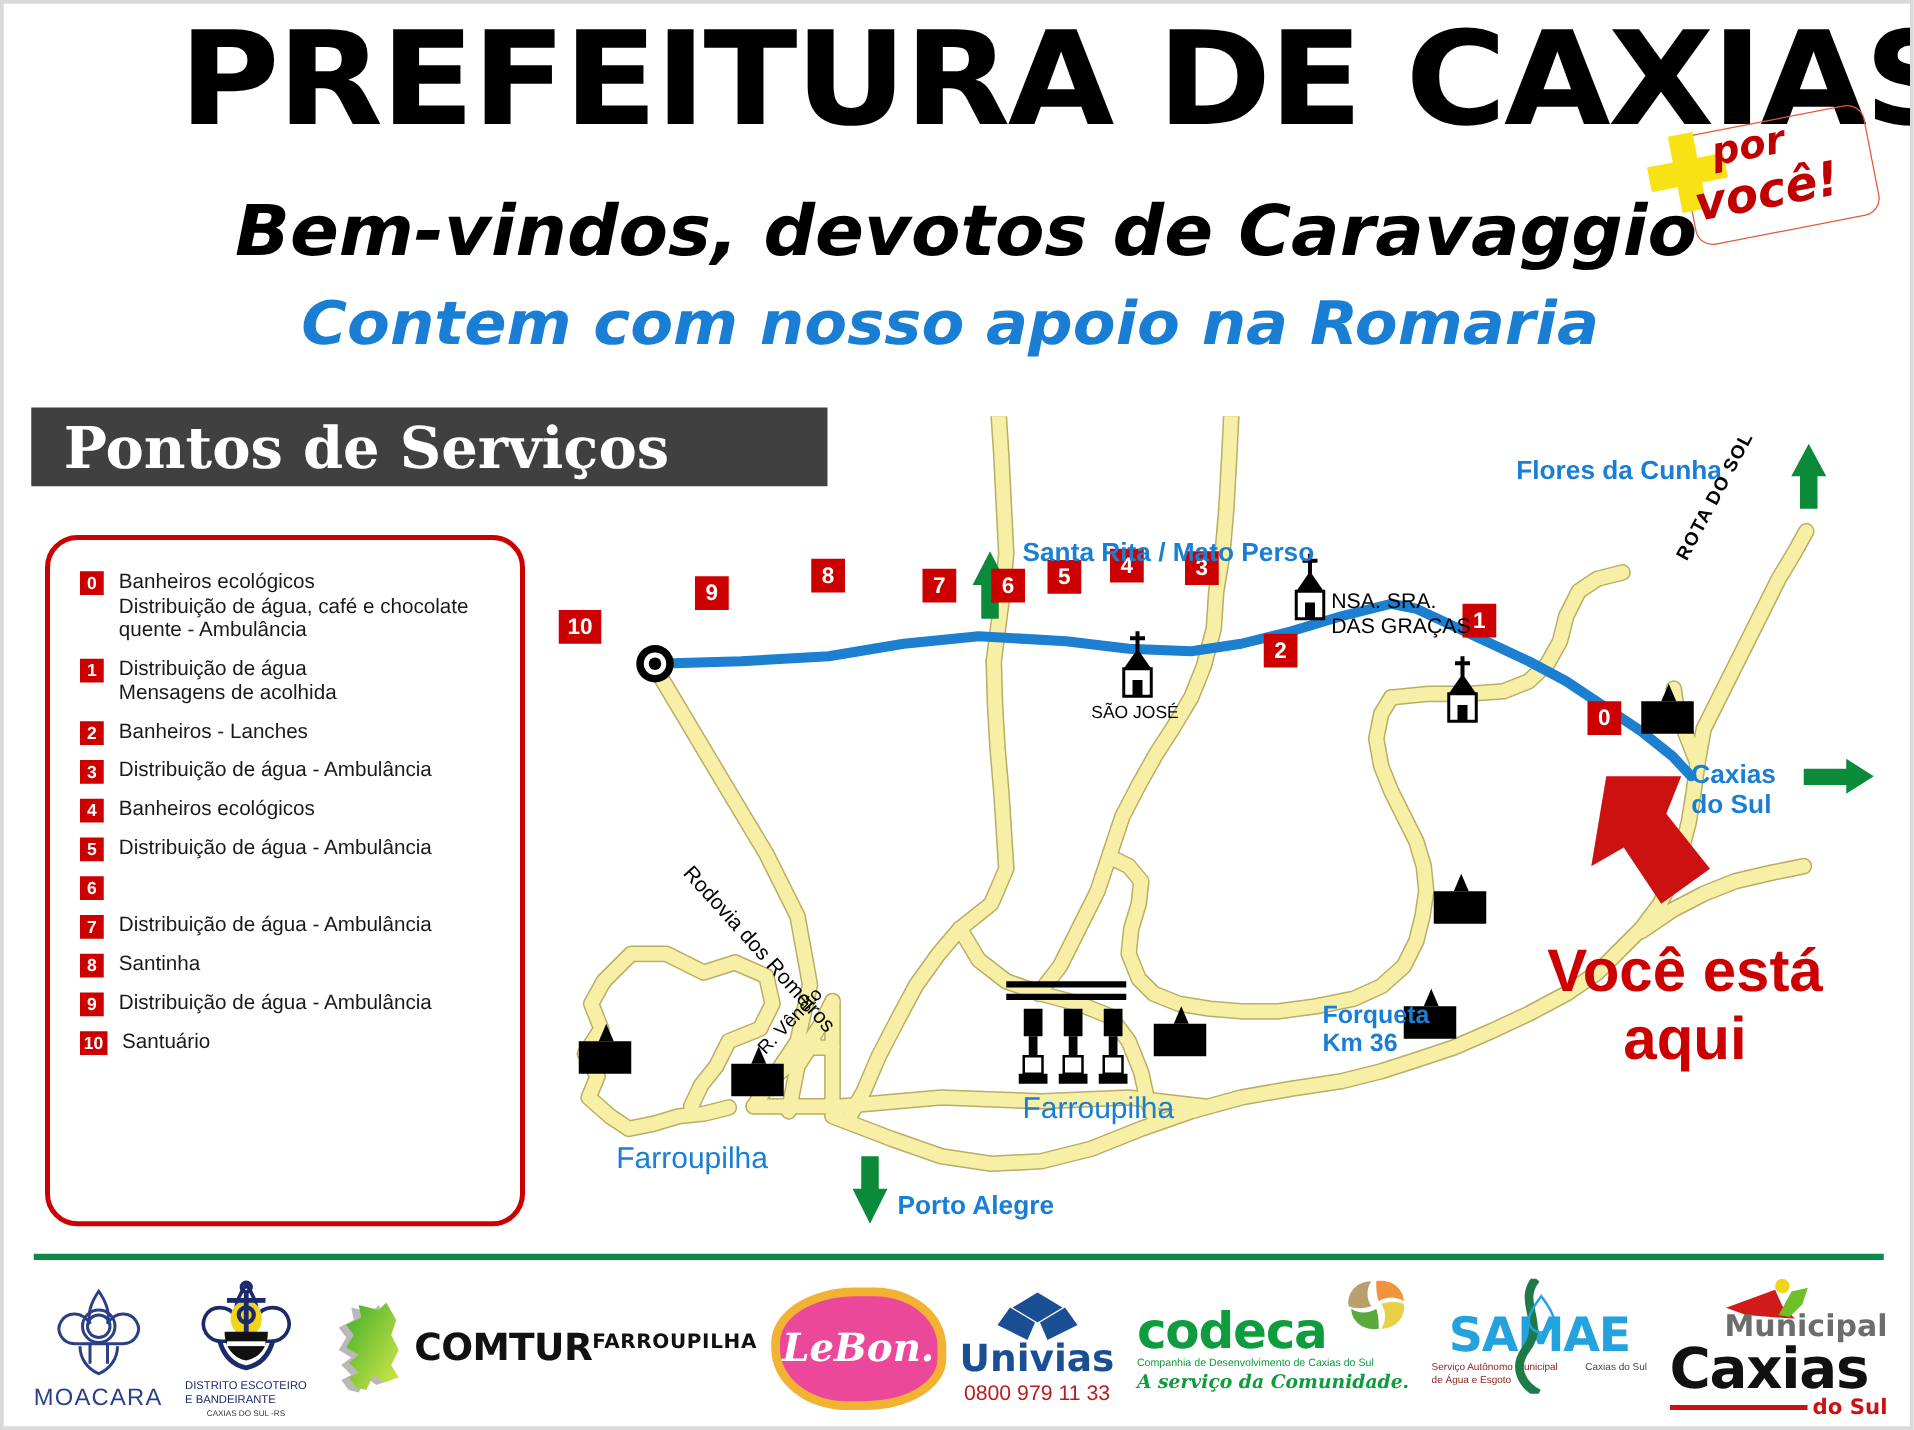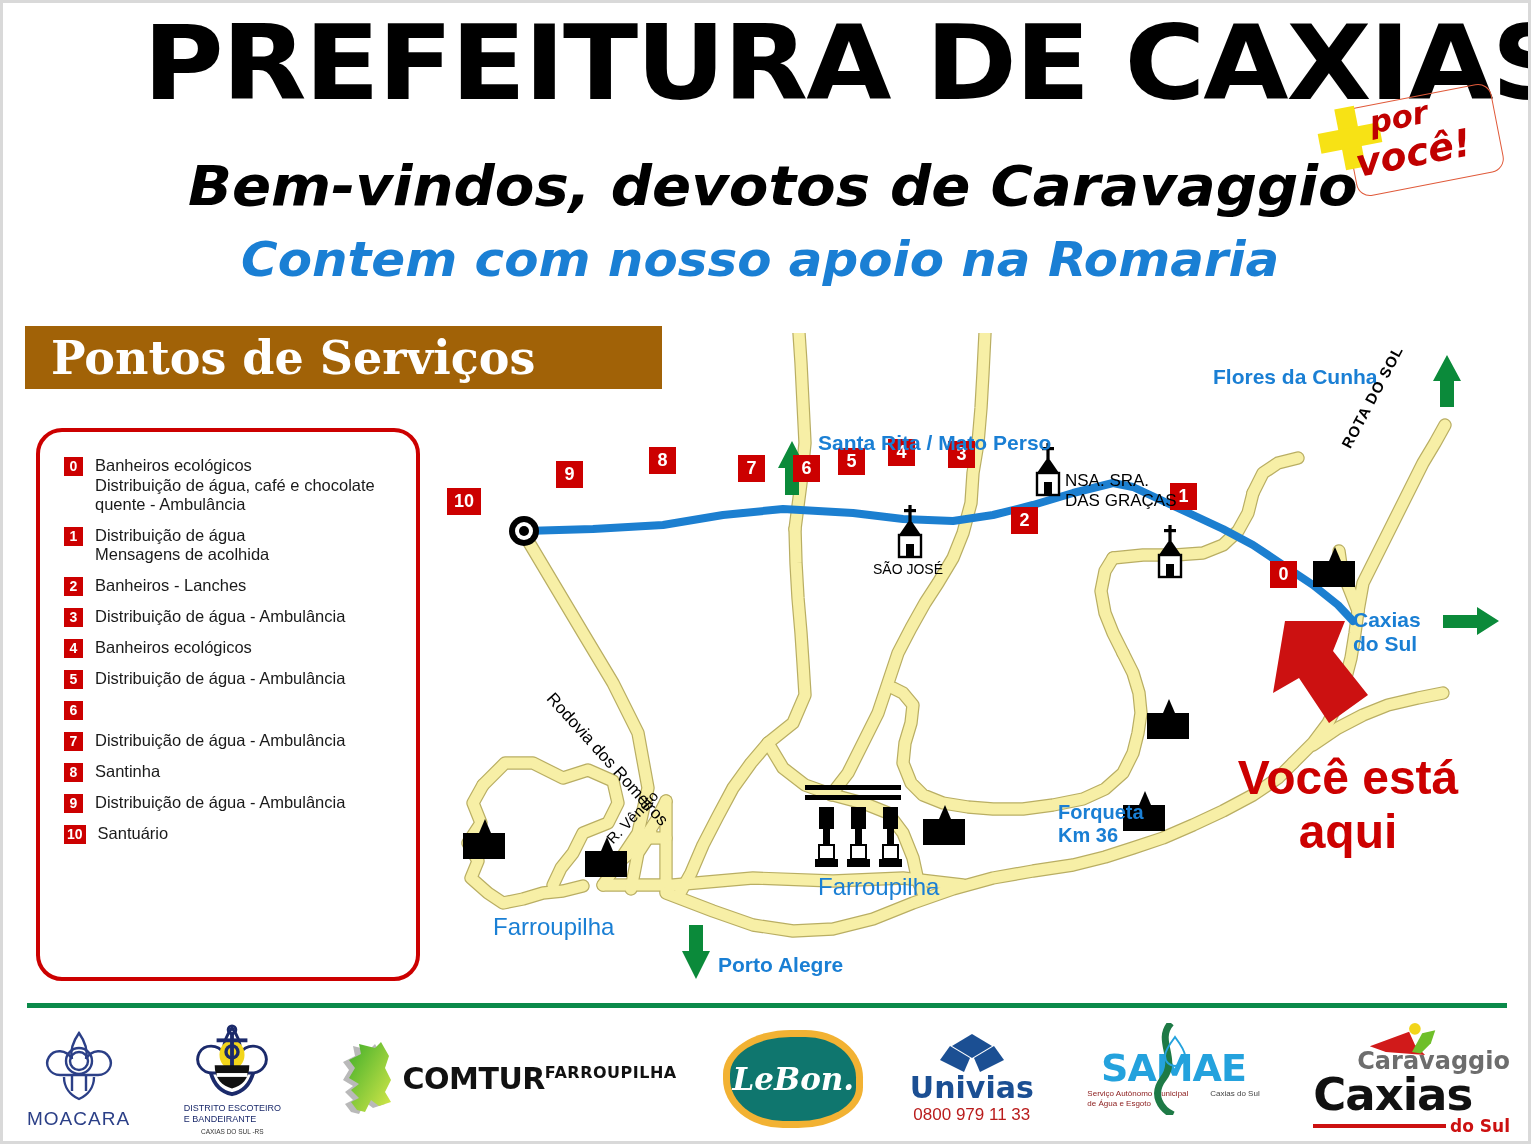--- a/index.html
+++ b/index.html
@@ -110,21 +110,21 @@
   .stamp-t1 { left: 56px; top: 8px; font-size: 31px; }
   .stamp-t2 { left: 42px; top: 40px; font-size: 38px; }
 
   
   .sec-bar {
     position: absolute;
     left: 22px;
     top: 323px;
     width: 637px;
     height: 63px;
-    background: #a16207;
+    background: #404040;
   }
   .sec-bar-txt {
     position: absolute;
     left: 26px;
     top: 2px;
     font-family: "DejaVu Serif", serif;
     font-weight: bold;
     font-size: 46px;
     line-height: 60px;
     color: #ffffff;
@@ -263,21 +263,21 @@
   
   .lg-moacara .logo-cap { color: #2b3f87; font-size: 19px; letter-spacing: 1px; margin-top: 3px; }
   .lg-dist .logo-cap   { color: #1b2a6b; font-size: 9px; line-height: 11px; margin-top: 3px; }
   .lg-dist .logo-cap2  { color: #333333; font-size: 6.5px; margin-top: 3px; font-family:"Liberation Sans",sans-serif; }
   .comtur-wrap { display:flex; align-items:center; }
   .comtur-txt  { display:flex; flex-direction:row; align-items:flex-start; margin-left:6px;}
   .comtur-1 { color:#111111; font-family:"DejaVu Sans",sans-serif; font-weight:bold; font-size:30px; letter-spacing:-0.5px; line-height:30px;}
   .comtur-2 { color:#111111; font-family:"DejaVu Sans",sans-serif; font-weight:bold; font-size:16px; letter-spacing:0.5px; line-height:18px;}
   .lebon-blob {
     width: 126px; height: 84px;
-    background: #0f766e;
+    background: #ec4899;
     border-radius: 48% 40% 46% 42% / 44% 48% 40% 50%;
     box-shadow: 0 0 0 7px #f2b233;
     display:flex; align-items:center; justify-content:center;
     position: relative;
   }
   .lebon-txt {
     color:#ffffff; font-family:"DejaVu Serif", serif; font-weight:bold; font-style:italic;
     font-size: 31px;
   }
   .univias-txt { color:#1b4f93; font-family:"DejaVu Sans",sans-serif; font-weight:bold; font-size:30px; line-height:32px;}
@@ -639,20 +639,35 @@
     <div class="logo lg-univias">
       <svg width="84" height="40" viewBox="0 0 84 40">
         <path d="M42,2 L62,14 L42,26 L22,14 Z" fill="#1b4f93"></path>
         <path d="M20,14 L40,26 L34,40 L10,28 Z" fill="#1b4f93"></path>
         <path d="M64,14 L44,26 L50,40 L74,28 Z" fill="#1b4f93"></path>
       </svg>
       <div class="univias-txt">Univias</div>
       <div class="univias-tel">0800 979 11 33</div>
     </div>
 
+    <div class="logo lg-codeca">
+      <div style="display:flex; align-items:flex-end;">
+        <div>
+          <div class="codeca-txt">codeca</div>
+          <div class="codeca-s1">Companhia de Desenvolvimento de Caxias do Sul</div>
+          <div class="codeca-s2">A serviço da Comunidade.</div>
+        </div>
+      </div>
+      <svg width="58" height="46" viewBox="0 0 58 46" style="position:absolute; right:-2px; top:-2px;">
+        <path d="M30,4 C42,2 52,10 52,20 C46,16 38,16 32,20 C30,14 30,8 30,4 Z" fill="#f0933a"></path>
+        <path d="M52,22 C54,32 46,42 34,42 C38,36 38,28 34,22 C40,20 48,20 52,22 Z" fill="#e8d04a"></path>
+        <path d="M32,42 C20,44 10,36 10,26 C16,30 24,30 30,26 C32,32 32,38 32,42 Z" fill="#5aab3c"></path>
+        <path d="M8,24 C6,14 14,4 26,4 C22,10 22,18 26,24 C20,26 12,26 8,24 Z" fill="#b9a06a"></path>
+      </svg>
+    </div>
 
     <div class="logo lg-samae">
       <div style="position:relative; display:flex; align-items:center;justify-content:center;">
         <svg width="44" height="92" viewBox="0 0 44 92" style="position:absolute; left:44px; top:-26px;">
           <path d="M26,0 C10,18 34,36 18,56 C6,72 16,86 28,92" fill="none" stroke="#1e7a46" stroke-width="7"></path>
           <path d="M30,14 C36,22 40,28 40,33 C40,39 35,43 30,43 C25,43 20,39 20,33 C20,28 24,22 30,14 Z" fill="none" stroke="#24a2dd" stroke-width="2"></path>
         </svg>
         <div class="samae-txt">SAMAE</div>
       </div>
       <div style="display:flex; gap:22px; align-items:flex-start; margin-top:2px;">
@@ -662,21 +677,21 @@
       </div>
     </div>
 
     <div class="logo lg-pref">
       <svg width="132" height="44" viewBox="0 0 132 44" style="margin-bottom:-6px;">
         <circle cx="70" cy="8" r="8" fill="#f2d51a"></circle>
         <path d="M8,32 L62,12 L70,30 L84,44 L30,40 Z" fill="#d11a1a"></path>
         <path d="M66,40 L80,14 L98,10 L92,28 L78,42 Z" fill="#6fbf2a"></path>
       </svg>
       <div style="display:flex; flex-direction:column; align-items:flex-start;">
-        <div class="pref-1" style="margin-left:44px;">Caravaggio</div>
+        <div class="pref-1" style="margin-left:44px;">Municipal</div>
         <div class="pref-2">Caxias</div>
         <div style="display:flex; align-items:center; width:100%;">
           <div style="flex:1; height:4px; background:#cc1111;"></div>
           <div class="pref-3" style="margin-left:4px;">do Sul</div>
         </div>
       </div>
     </div>
 
   </div>
 </div>

